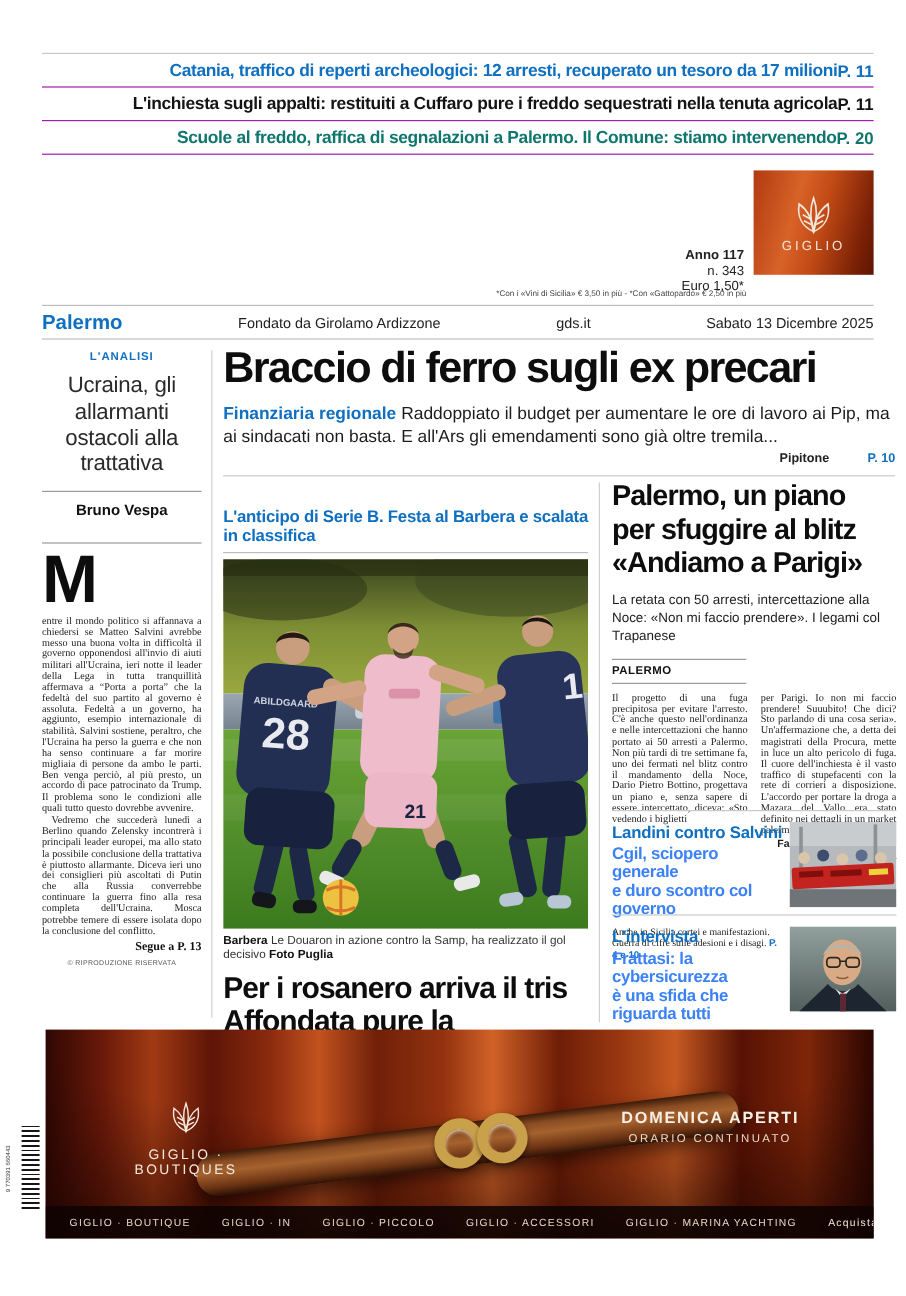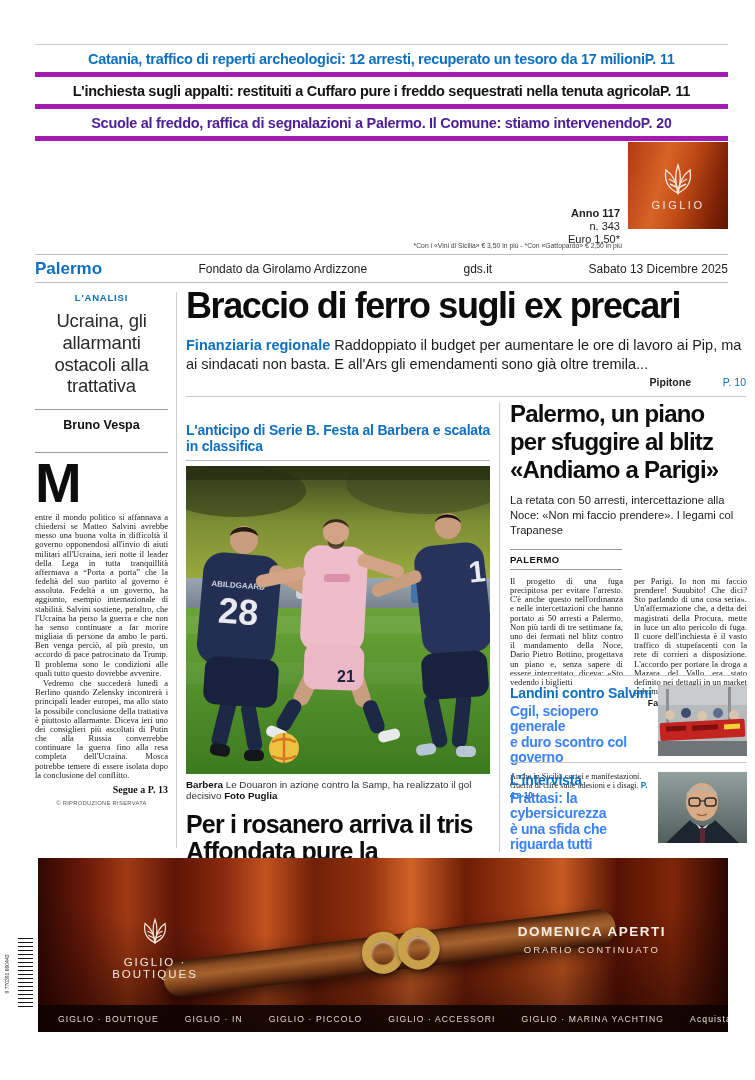--- a/index.html
+++ b/index.html
@@ -6,26 +6,26 @@
   .page { position:relative; width:755px; height:1080px; margin:0 auto; background:#fff;
           font-family:"Liberation Sans", sans-serif; color:#111; overflow:hidden; }
   .serif { font-family:"Liberation Serif", serif; }
 
   
   .hrule { position:absolute; height:1px; background:#c9c9c9; }
   .vrule { position:absolute; width:1px; background:#cfcfcf; }
 
   
   .topstrip { position:absolute; left:35px; top:44px; width:693px; }
-  .topstrip .row { display:flex; justify-content:center; align-items:center;
-                   height:27px; border-bottom:5px solid #a21caf; }
+  .topstrip .row { display:flex; justify-content:flex-end; align-items:center;
+                   height:27px; border-bottom:1px solid #a21caf; }
   .topstrip .row:first-child { border-top:1px solid #c9c9c9; }
   .topstrip .hl { font-weight:bold; font-size:14.5px; letter-spacing:-0.3px; }
   .topstrip .pg { font-weight:bold; font-size:14px; }
-  .c-blue { color:#0f6fc0; } .c-black { color:#141414; } .c-gray { color:#4c1d95; }
+  .c-blue { color:#0f6fc0; } .c-black { color:#141414; } .c-gray { color:#0f766e; }
 
   
   .brand { position:absolute; left:32px; top:146px; width:600px; height:70px; overflow:visible; }
   .brand span { display:inline-block; font-weight:bold; font-size:46px; letter-spacing:-1px;
                 transform:scaleY(1.42); transform-origin:top left; white-space:nowrap; color:#0d0d0d; }
   .giglio-box { position:absolute; left:628px; top:142px; width:100px; height:87px;
                 background:linear-gradient(105deg,#b23a12 0%,#d86327 35%,#c24b16 55%,#7c2106 85%,#5e1504 100%);
                 display:flex; flex-direction:column; align-items:center; justify-content:center; }
   .giglio-box .lbl { color:#f3e6da; font-size:11px; letter-spacing:2.5px; margin-top:2px; }
   .anno { position:absolute; left:480px; top:207px; width:140px; text-align:right;
@@ -38,21 +38,21 @@
            display:flex; align-items:center; justify-content:space-between; font-size:12px; color:#222; }
   .edbar .city { font-size:17px; font-weight:bold; color:#0f6fc0; }
 
   
   .lead { position:absolute; left:186px; top:288px; width:560px; }
   .lead h1 { margin:0; font-size:36px; letter-spacing:-1.4px; line-height:1.02; white-space:nowrap; color:#0d0d0d; }
   .lead .dek { margin-top:11px; font-size:14.5px; line-height:1.34; color:#1c1c1c; }
   .lead .dek .kick { color:#0f6fc0; font-weight:bold; }
   .bylineline { text-align:right; font-size:10.5px; margin-top:1px; color:#222; }
   .bylineline .name { font-weight:bold; }
-  .bylineline .pg { font-weight:normal; color:#0f6fc0;padding-left:26px; }
+  .bylineline .pg { font-weight:bold; color:#0f6fc0;padding-left:26px; }
 
   
   .analysis { position:absolute; left:35px; top:292px; width:133px; }
   .analysis .label { text-align:center; color:#0f6fc0; font-weight:bold; font-size:9.5px; letter-spacing:0.8px; }
   .analysis h3 { margin:7px 0 0 0; text-align:center; font-weight:normal; font-size:18.5px;
                  line-height:1.18; color:#2a2a2a; letter-spacing:-0.2px; }
   .analysis .sep { border-top:1px solid #9a9a9a; margin-top:12px; }
   .analysis .author { text-align:center; font-weight:bold; font-size:12.5px; padding:8px 0; }
   .analysis .drop { font-weight:bold; font-size:56px; line-height:0.85; margin-top:6px; color:#0d0d0d; }
   .analysis .body { margin-top:6px; font-size:8.5px; line-height:1.08; text-align:justify; color:#1a1a1a; }

